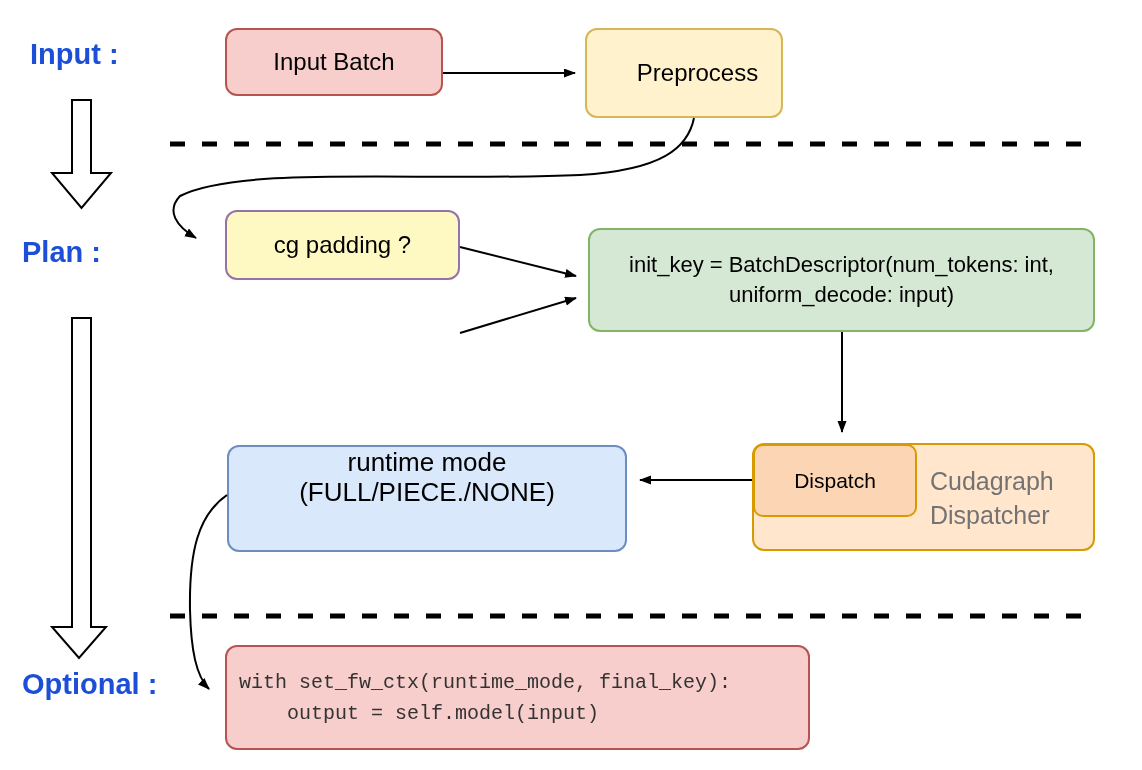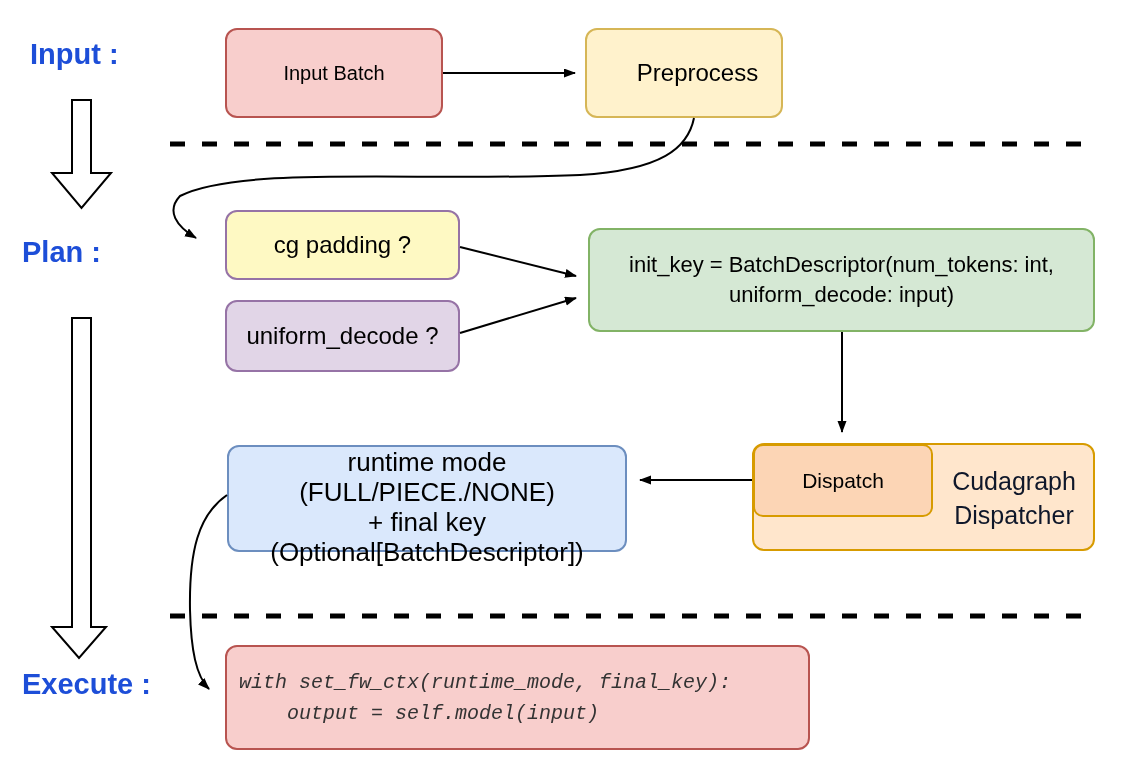--- a/index.html
+++ b/index.html
@@ -24,42 +24,41 @@
     border-radius: 12px;
     display: flex;
     flex-direction: column;
     align-items: center;
     justify-content: center;
     text-align: center;
     color: #000000;
     box-sizing: border-box;
   }
   .node .line { display: block; }
-  #node-input-batch   { left: 225px; top: 28px;  width: 218px; height: 90px;  font-size: 20px; }
+  #node-input-batch   { left: 225px; top: 28px;  width: 218px; height: 68px;  font-size: 24px; }
   #node-preprocess    { left: 585px; top: 28px;  width: 198px; height: 90px;  font-size: 24px; }
   #node-cg-padding    { left: 225px; top: 210px; width: 235px; height: 70px;  font-size: 24px; }
   #node-uniform-decode{ left: 225px; top: 300px; width: 235px; height: 72px;  font-size: 24px; }
   #node-init-key      { left: 588px; top: 228px; width: 507px; height: 104px; font-size: 22px; line-height: 30px; }
   #node-runtime-mode  { left: 227px; top: 445px; width: 400px; height: 107px; font-size: 26px; line-height: 30px; justify-content: space-between; }
   #node-cudagraph     { left: 752px; top: 443px; width: 343px; height: 108px; }
-  #node-dispatch      { left: 753px; top: 444px; width: 180px; height: 73px;  font-size: 21px; border-radius: 10px; z-index: 2; }
+  #node-dispatch      { left: 753px; top: 444px; width: 164px; height: 73px;  font-size: 21px; border-radius: 10px; z-index: 2; }
   .cudagraph-label {
     position: absolute;
     left: 930px; top: 458px; width: 168px; height: 80px;
-    display: flex; align-items: center; justify-content: center; text-align: center;
-    font-size: 25px; line-height: 34px; color: #0f172a; z-index: 3;
+    display: flex; align-items: center; justify-content: center; 
+    font-size: 25px; line-height: 34px; color: #737373; z-index: 3;
   }
   #node-execute-code {
     left: 225px; top: 645px; width: 585px; height: 105px;
     align-items: flex-start; justify-content: center; text-align: left;
     padding-left: 12px;
     font-family: "Liberation Mono", monospace;
     font-size: 20px; line-height: 31px; color: #333333;
     white-space: pre;
-    font-style: italic;
   }
   svg.overlay { position: absolute; left: 0; top: 0; z-index: 1; }
 </style>
 </head>
 <body>
 
 <div class="canvas">
 
   <svg class="overlay" width="1142" height="770" viewBox="0 0 1142 770">
     <defs>
@@ -79,46 +78,42 @@
     <line x1="460" y1="333" x2="576" y2="298" stroke="#000" stroke-width="2" marker-end="url(#arrow)"></line>
     <line x1="842" y1="332" x2="842" y2="432" stroke="#000" stroke-width="2" marker-end="url(#arrow)"></line>
     <line x1="752" y1="480" x2="640" y2="480" stroke="#000" stroke-width="2" marker-end="url(#arrow)"></line>
 
     <path d="M 694 118 C 688 148, 662 170, 580 175 C 420 182, 240 165, 180 196 C 166 211, 176 226, 196 238" fill="none" stroke="#000" stroke-width="2" marker-end="url(#arrow)"></path>
     <path d="M 227 495 C 198 515, 189 552, 190 610 C 191 650, 196 676, 209 689" fill="none" stroke="#000" stroke-width="2" marker-end="url(#arrow)"></path>
   </svg>
 
   <div class="stage-label" style="left:30px; top:38px;">Input :</div>
   <div class="stage-label" style="left:22px; top:236px;">Plan :</div>
-  <div class="stage-label" style="left:22px; top:668px;">Execute :</div>
+  <div class="stage-label" style="left:22px; top:668px;">Optional :</div>
 
   <div class="node" id="node-input-batch" style="background: rgb(248, 206, 204); border-color: rgb(184, 84, 80);">
     <span class="line">Input Batch</span>
   </div>
 
   <div class="node" id="node-preprocess" style="background: rgb(255, 242, 204); border-color: rgb(214, 182, 86); padding-left: 27px;">
     <span class="line">Preprocess</span>
   </div>
 
   <div class="node" id="node-cg-padding" style="background: #fef9c3; border-color: rgb(150, 115, 166);">
     <span class="line">cg padding ?</span>
   </div>
 
-  <div class="node" id="node-uniform-decode" style="background: rgb(225, 213, 231); border-color: rgb(150, 115, 166);">
-    <span class="line">uniform_decode ?</span>
-  </div>
 
   <div class="node" id="node-init-key" style="background: rgb(213, 232, 212); border-color: rgb(130, 179, 102);">
     <span class="line">init_key = BatchDescriptor(num_tokens: int,</span>
     <span class="line">uniform_decode: input)</span>
   </div>
 
   <div class="node" id="node-runtime-mode" style="background: rgb(218, 232, 252); border-color: rgb(108, 142, 191);">
     <span class="line">runtime mode (FULL/PIECE./NONE)</span>
-    <span class="line">+ final key (Optional[BatchDescriptor])</span>
   </div>
 
   <div class="node" id="node-cudagraph" style="background: rgb(255, 230, 204); border-color: rgb(215, 155, 0);"></div>
   <div class="cudagraph-label">Cudagraph Dispatcher</div>
 
   <div class="node" id="node-dispatch" style="background: rgb(252, 213, 181); border-color: rgb(215, 155, 0);">
     <span class="line">Dispatch</span>
   </div>
 
   <div class="node" id="node-execute-code" style="background: rgb(248, 206, 204); border-color: rgb(184, 84, 80);">

